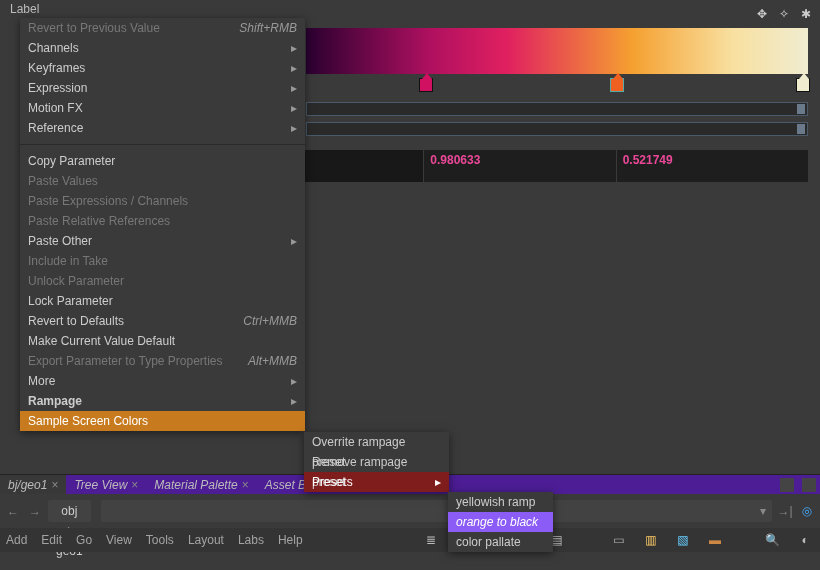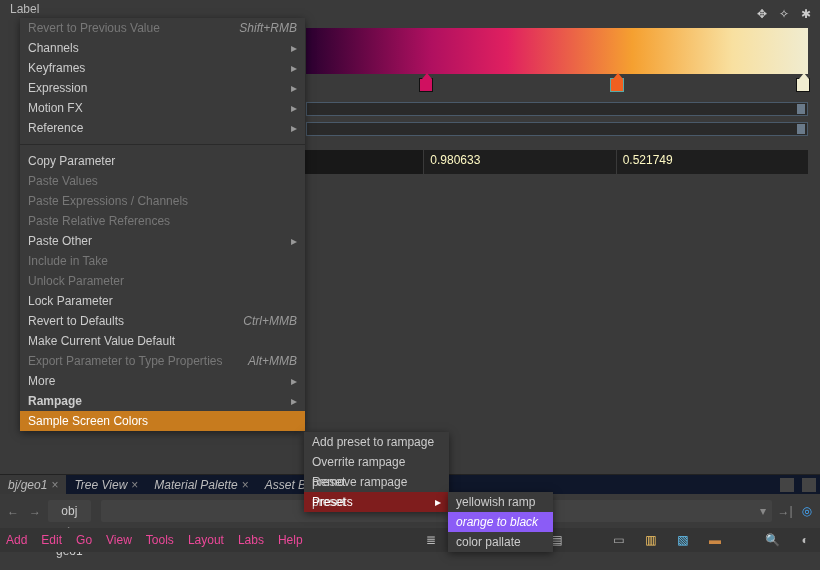--- a/index.html
+++ b/index.html
@@ -15,58 +15,58 @@
   .handle { position: absolute; width: 14px; height: 14px; border: 1px solid #111; transform: translateX(-50%); cursor: pointer; }
   .handle::before { content: ''; position: absolute; top: -6px; left: 2px; width: 0; height: 0; border-left: 5px solid transparent; border-right: 5px solid transparent; }
   .handle.pink { background: #d01060; } .handle.pink::before { border-bottom: 6px solid #d01060; }
   .handle.orange { background: #f06020; border-color: #5aa; } .handle.orange::before { border-bottom: 6px solid #f06020; }
   .handle.beige { background: #f0ecd0; } .handle.beige::before { border-bottom: 6px solid #f0ecd0; }
   
   .slider-track { height: 14px; background: #2a2a2a; border: 1px solid #4a5a6a; margin-top: 6px; position: relative; }
   .slider-track .thumb { position: absolute; right: 2px; top: 1px; width: 8px; height: 10px; background: #6a7a8a; }
   
   .value-row { position: absolute; left: 232px; right: 12px; top: 150px; display: flex; gap: 1px; }
-  .value-cell { flex: 1; background: #1e1e1e; height: 24px; line-height: 20px; padding: 0 6px; color: #fef9c3; }
+  .value-cell { flex: 1; background: #1e1e1e; height: 32px; line-height: 20px; padding: 0 6px; color: #ec4899; font-weight: bold; }
   .value-cell.dark { background: #181818; }
   
   
   .ctx-menu { position: absolute; left: 20px; top: 18px; width: 285px; background: #3a3a3a; box-shadow: 0 2px 8px rgba(0,0,0,0.5); z-index: 10; }
   .ctx-menu .item { height: 20px; line-height: 20px; padding: 0 8px; display: flex; justify-content: space-between; align-items: center; cursor: pointer; color: #ccc; }
   .ctx-menu .item.disabled { color: #777; cursor: default; }
   .ctx-menu .item .hotkey { color: #999; font-style: italic; }
   .ctx-menu .item .arrow { color: #999; }
   .ctx-menu .sep { height: 1px; background: #2a2a2a; margin: 6px 0; }
   .ctx-menu .item.hover { background: #c77b1e; color: #fff; }
   
   .submenu { position: absolute; left: 304px; top: 432px; width: 145px; background: #3a3a3a; box-shadow: 0 2px 8px rgba(0,0,0,0.5); z-index: 11; }
   .submenu .item { height: 20px; line-height: 20px; padding: 0 8px; display: flex; justify-content: space-between; cursor: pointer; color: #ccc; }
   .submenu .item.hover { background: #7f1d1d; color: #fff; }
   
   .submenu2 { position: absolute; left: 448px; top: 492px; width: 105px; background: #3a3a3a; box-shadow: 0 2px 8px rgba(0,0,0,0.5); z-index: 12; }
   .submenu2 .item { height: 20px; line-height: 20px; padding: 0 8px; cursor: pointer; color: #ccc; }
   .submenu2 .item.hover { background: #8b5cf6; color: #fff; font-style: italic; }
   
   
-  .tabs { position: absolute; left: 0; right: 0; top: 474px; height: 20px; background: #0f172a; display: flex; align-items: center; border-top: 1px solid #222; }
+  .tabs { position: absolute; left: 0; right: 0; top: 474px; height: 20px; background: #4c1d95; display: flex; align-items: center; border-top: 1px solid #222; }
   .tabs .tab { padding: 0 8px; height: 20px; line-height: 20px; color: #bbb; font-style: italic; display: flex; align-items: center; gap: 4px; cursor: pointer; }
   .tabs .tab:first-child { background: #383838; font-style: italic; }
   .tabs .tab .close { color: #888; font-style: normal; }
   .tabs .spacer { flex: 1; }
   .tabs .right-icon { width: 14px; height: 14px; margin: 0 4px; background: #444; }
   
   
   .crumb { position: absolute; left: 0; right: 0; top: 494px; height: 34px; background: #3a3a3a; display: flex; align-items: center; gap: 4px; padding: 0 4px; }
   .crumb .arrow-btn { width: 18px; height: 18px; color: #888; display: flex; align-items: center; justify-content: center; cursor: pointer; }
   .crumb .seg { display: flex; align-items: center; background: #424242; height: 22px; padding: 0 8px; gap: 4px; border-radius: 2px; cursor: pointer; flex-direction: column; }
   .crumb .seg .sep-chev { width: 10px; text-align: center; color: #888; }
   .crumb .dropdown { flex: 1; background: #424242; height: 22px; border-radius: 2px; margin-left: 6px; display: flex; align-items: center; justify-content: flex-end; padding-right: 6px; color: #888; cursor: pointer; }
   
   
   .menubar { position: absolute; left: 0; right: 0; top: 528px; height: 24px; background: #343434; display: flex; align-items: center; padding: 0 6px; gap: 14px; }
-  .menubar .m { color: #ec4899; cursor: pointer; }
+  .menubar .m { color: #a3a3a3; cursor: pointer; }
   .menubar .spacer { flex: 1; }
   .menubar .icon-btn { width: 18px; height: 18px; display: flex; align-items: center; justify-content: center; cursor: pointer; color: #bbb; }
   
   .cube-icon { display:inline-block; width:12px; height:12px; background:linear-gradient(135deg,#4ad 50%,#28a 50%); }
   .cube-icon2 { display:inline-block; width:12px; height:12px; background:linear-gradient(135deg,#4bd 50%,#289 50%); transform: rotate(10deg); }
 </style>
 </head>
 <body>
 
 <div class="top-label">Label</div>
@@ -166,23 +166,20 @@
     <div class="item">
       <span style="font-weight: bold;">Rampage</span>
       <span class="arrow">▸</span>
     </div>
     <div class="item hover">
       <span>Sample Screen Colors</span>
     </div>
   </div>
 
 <div class="submenu" id="sub1">
-    <div class="item">
-      <span>Add preset to rampage</span>
-    </div>
     <div class="item">
       <span>Overrite rampage preset</span>
     </div>
     <div class="item">
       <span>Remove rampage preset</span>
     </div>
     <div class="item hover">
       <span>Presets</span>
       <span>▸</span>
     </div>

